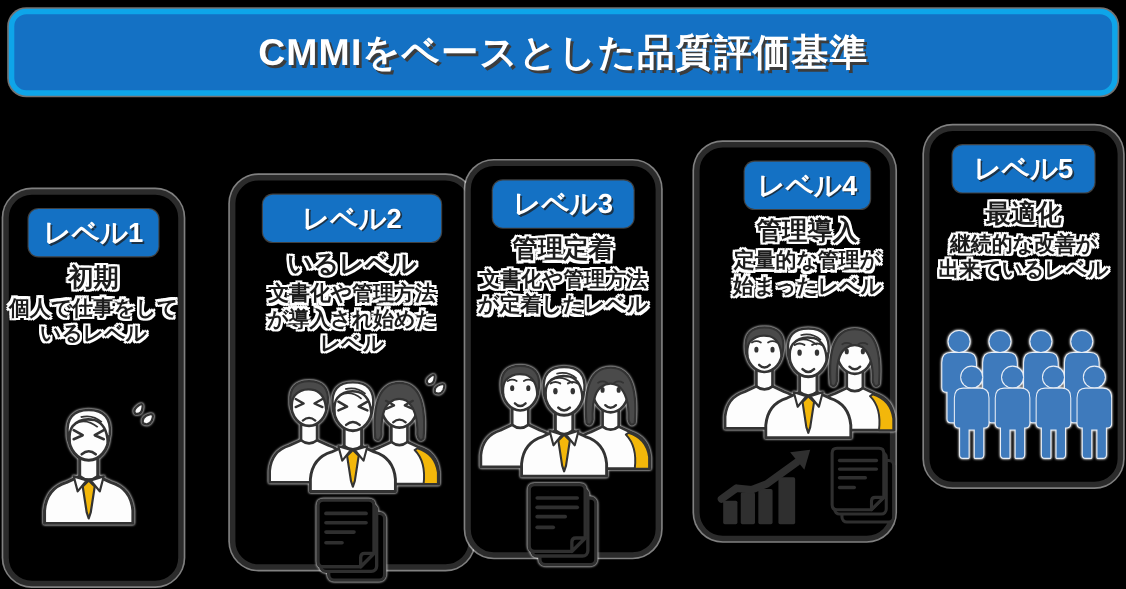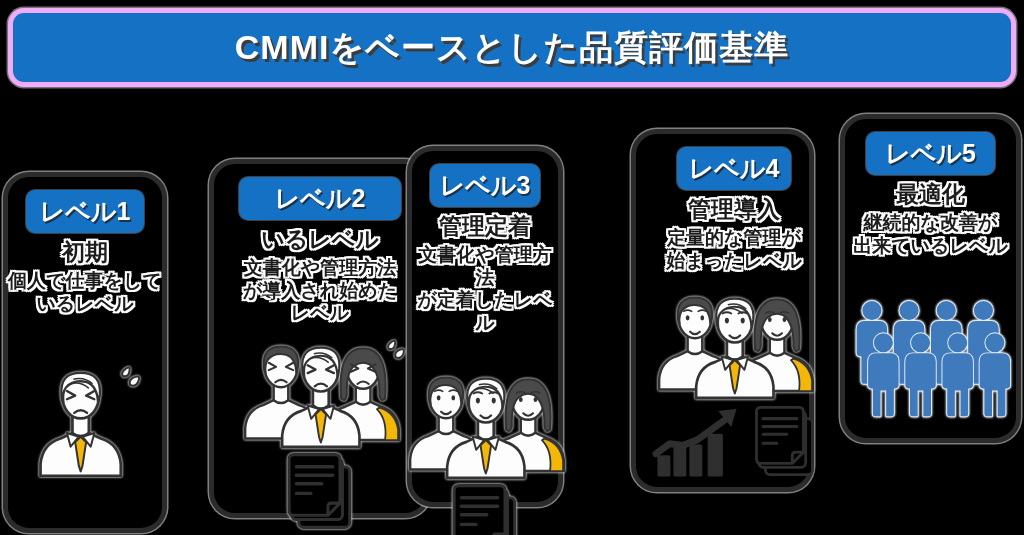--- a/index.html
+++ b/index.html
@@ -4,21 +4,21 @@
 <style>
   html,body{margin:0;padding:0;}
   body{
     width:1024px;height:535px;position:relative;overflow:hidden;
     background:#000;
     font-family:"Liberation Sans","DejaVu Sans",sans-serif;
   }
   
   .title-bar{
     position:absolute;left:8px;top:8px;width:1008px;height:79px;
-    background:#1471c4;border:5px solid #f0abfc;border-radius:16px;
+    background:#1471c4;border:5px solid #0ea5e9;border-radius:16px;
     box-sizing:border-box;display:flex;align-items:center;justify-content:center;
     box-shadow:0 0 0 1.5px rgba(255,255,255,.45);
   }
   .title-bar .title-text{
     color:#fff;font-size:34px;font-weight:bold;letter-spacing:1px;
     text-shadow:2.5px 2.5px 0 #3c3c3c;
   }
   
   .card{
     position:absolute;box-sizing:border-box;
@@ -182,21 +182,21 @@
       <use href="#sweat" transform="translate(183,20)"></use>
     </svg>
   </div>
   <div class="art" style="margin-top:2px;">
     <svg width="76" height="80" viewBox="0 0 118 132">
       <use href="#docs"></use>
     </svg>
   </div>
 </article>
 
-<article class="card" style="left:407px;top:146px;width:156px;height:361px;">
+<article class="card" style="left:423px;top:146px;width:178px;height:361px;">
   <div class="badge">レベル3</div>
   <div class="heading outlined">管理定着</div>
   <div class="desc outlined">文書化や管理方法
 が定着したレベル</div>
   <div class="art" style="margin-top:24px;">
     <svg width="176" height="122" viewBox="0 0 210 150">
       <g transform="translate(57,82)">
           <use href="#bust-base"></use>
           <use href="#hair-dark"></use>
           <use href="#face-calm"></use>

